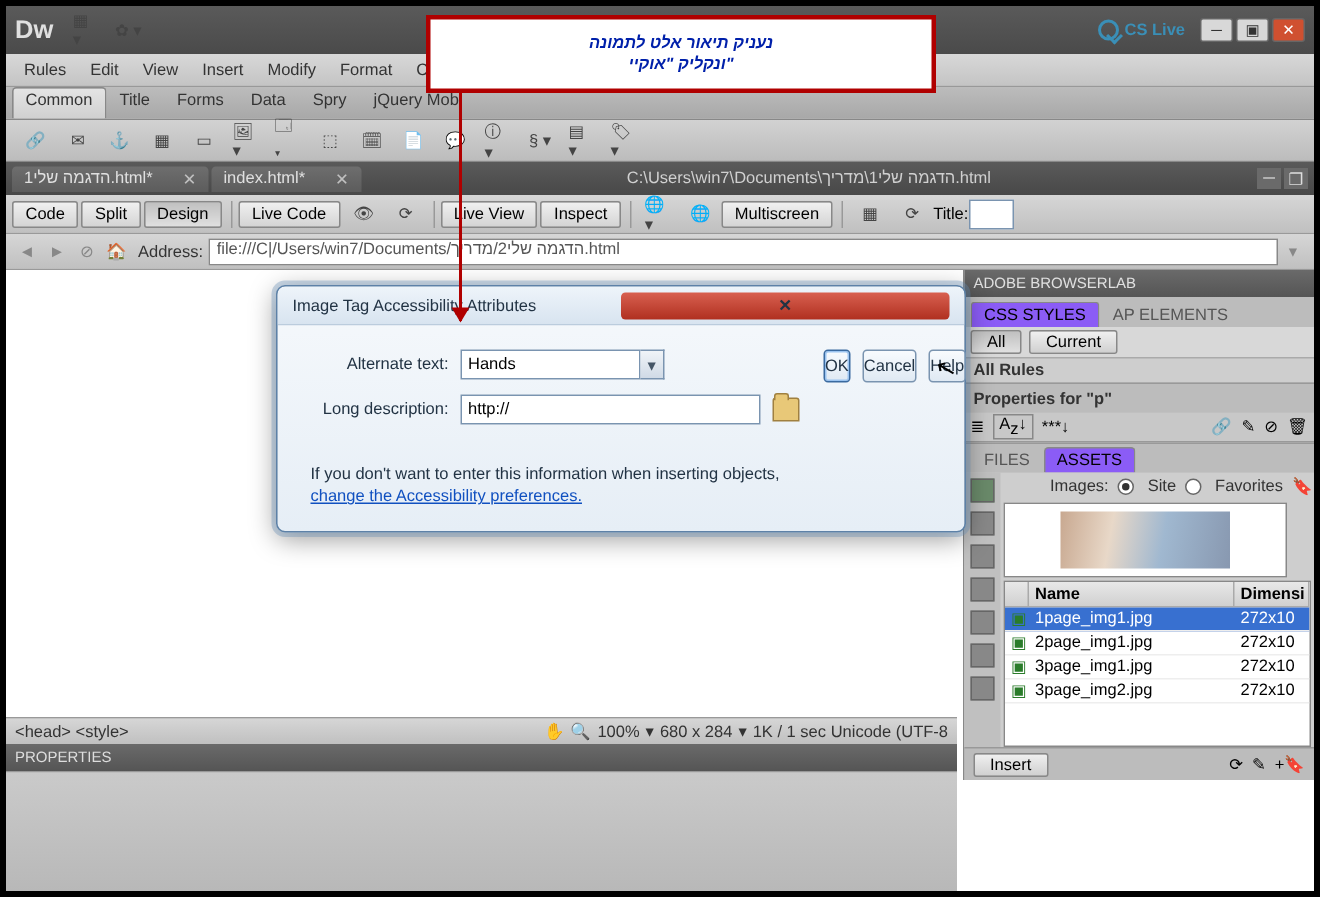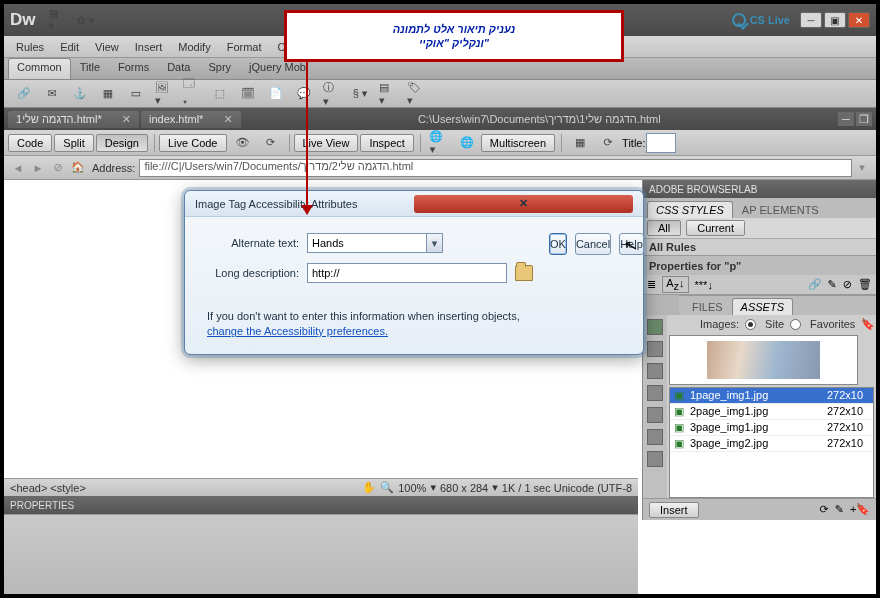--- a/index.html
+++ b/index.html
@@ -52,31 +52,31 @@
 .addr-input { flex:1; height:18px; background:#fff; border:1px solid #888; padding:0 4px; color:#555;}
 
 
 .main { display:flex; height: 340px; }
 .editor { flex:1; background:#fff; position:relative;}
 .panels { width: 234px; background: linear-gradient(#bcbcbc,#a8a8a8); border-left:1px solid #888; display:flex; flex-direction:column;}
 
 .panel-head { background: linear-gradient(#6a6a6a,#555); color:#e0e0e0; height:18px; display:flex; align-items:center; padding:0 6px; font-size:10px;}
 .panel-tabs { background:#bcbcbc; height:20px; display:flex; align-items:flex-end; padding:0 4px;}
 .ptab { padding:2px 8px; color:#555; border:1px solid transparent; border-bottom:none;}
-.ptab.active { background:#e5e5e5; border-color:#888; border-radius:3px 3px 0 0; color:#000;font-style:italic;}
+.ptab.active { background:#8b5cf6; border-color:#888; border-radius:3px 3px 0 0; color:#000;}
 .panel-body { background:#d8d8d8; padding:4px; flex-shrink:0;}
 .rule-btn { background:linear-gradient(#f0f0f0,#d0d0d0); border:1px solid #888; padding:1px 10px; margin-right:2px; border-radius:2px;}
 .rules-list { background:#fff; border:1px solid #888; height:62px; padding:2px; color:#333; overflow:hidden;}
 .rules-list .ln { padding-left: 4px;}
 .rules-list .ln2 { padding-left: 28px;}
 
 .props-bar { background:#bcbcbc; border-top:1px solid #999; height:20px; display:flex; align-items:center; padding:0 6px; color:#333; font-weight:bold;}
 .props-icons { background:#c8c8c8; height:20px; display:flex; align-items:center; padding:0 4px; gap:6px; justify-content:flex-end; border-bottom:1px solid #999;}
 
-.assets-tabs { background:#bcbcbc; height:20px; display:flex; align-items:flex-end; padding:0 4px; border-top:1px solid #999;margin-left:36px;}
+.assets-tabs { background:#bcbcbc; height:20px; display:flex; align-items:flex-end; padding:0 4px; border-top:1px solid #999;}
 .assets-body { background:#cecece; flex:1; display:flex;}
 .asset-nav { width:24px; background:#c0c0c0; display:flex; flex-direction:column; align-items:center; padding-top:4px; gap:6px;}
 .asset-nav div { width:16px; height:16px; background:#888; border:1px solid #666;}
 .asset-main { flex:1; display:flex; flex-direction:column;}
 .asset-opt { height:18px; display:flex; align-items:center; justify-content:center; gap:6px; color:#333;margin-left:32px;}
 .asset-prev { background:#fff; border:1px solid #888; margin:2px 18px 2px 2px; height:50px; position:relative; overflow:hidden;}
 .asset-prev-img { position:absolute; left:20%; top:10%; width:60%; height:80%; background: linear-gradient(100deg,#c8a890 0%, #e8d8c8 30%, #a0b8d0 60%, #8898b0 100%);}
 .asset-table { flex:1; background:#fff; border:1px solid #888; margin:0 2px; overflow:hidden;}
 .asset-th { display:flex; background:linear-gradient(#e8e8e8,#d0d0d0); border-bottom:1px solid #aaa;}
 .asset-th div { padding:2px 4px; border-right:1px solid #aaa;}
@@ -276,20 +276,25 @@
           <span class="radio on"></span>
             <span>Site</span>
           <span class="radio"></span>
             <span>Favorites</span>
           <span class="bookmark">🔖</span>
         </div>
         <div class="asset-prev">
           <div class="asset-prev-img"></div>
         </div>
         <div class="asset-table">
+          <div class="asset-th">
+            <div class="c1"></div>
+            <div class="c2">Name</div>
+            <div class="c3">Dimensi</div>
+          </div>
           <div class="asset-row sel">
               <div class="c1">▣</div>
               <div class="c2">1page_img1.jpg</div>
               <div class="c3">272x10</div>
             </div>
           <div class="asset-row">
               <div class="c1">▣</div>
               <div class="c2">2page_img1.jpg</div>
               <div class="c3">272x10</div>
             </div>

